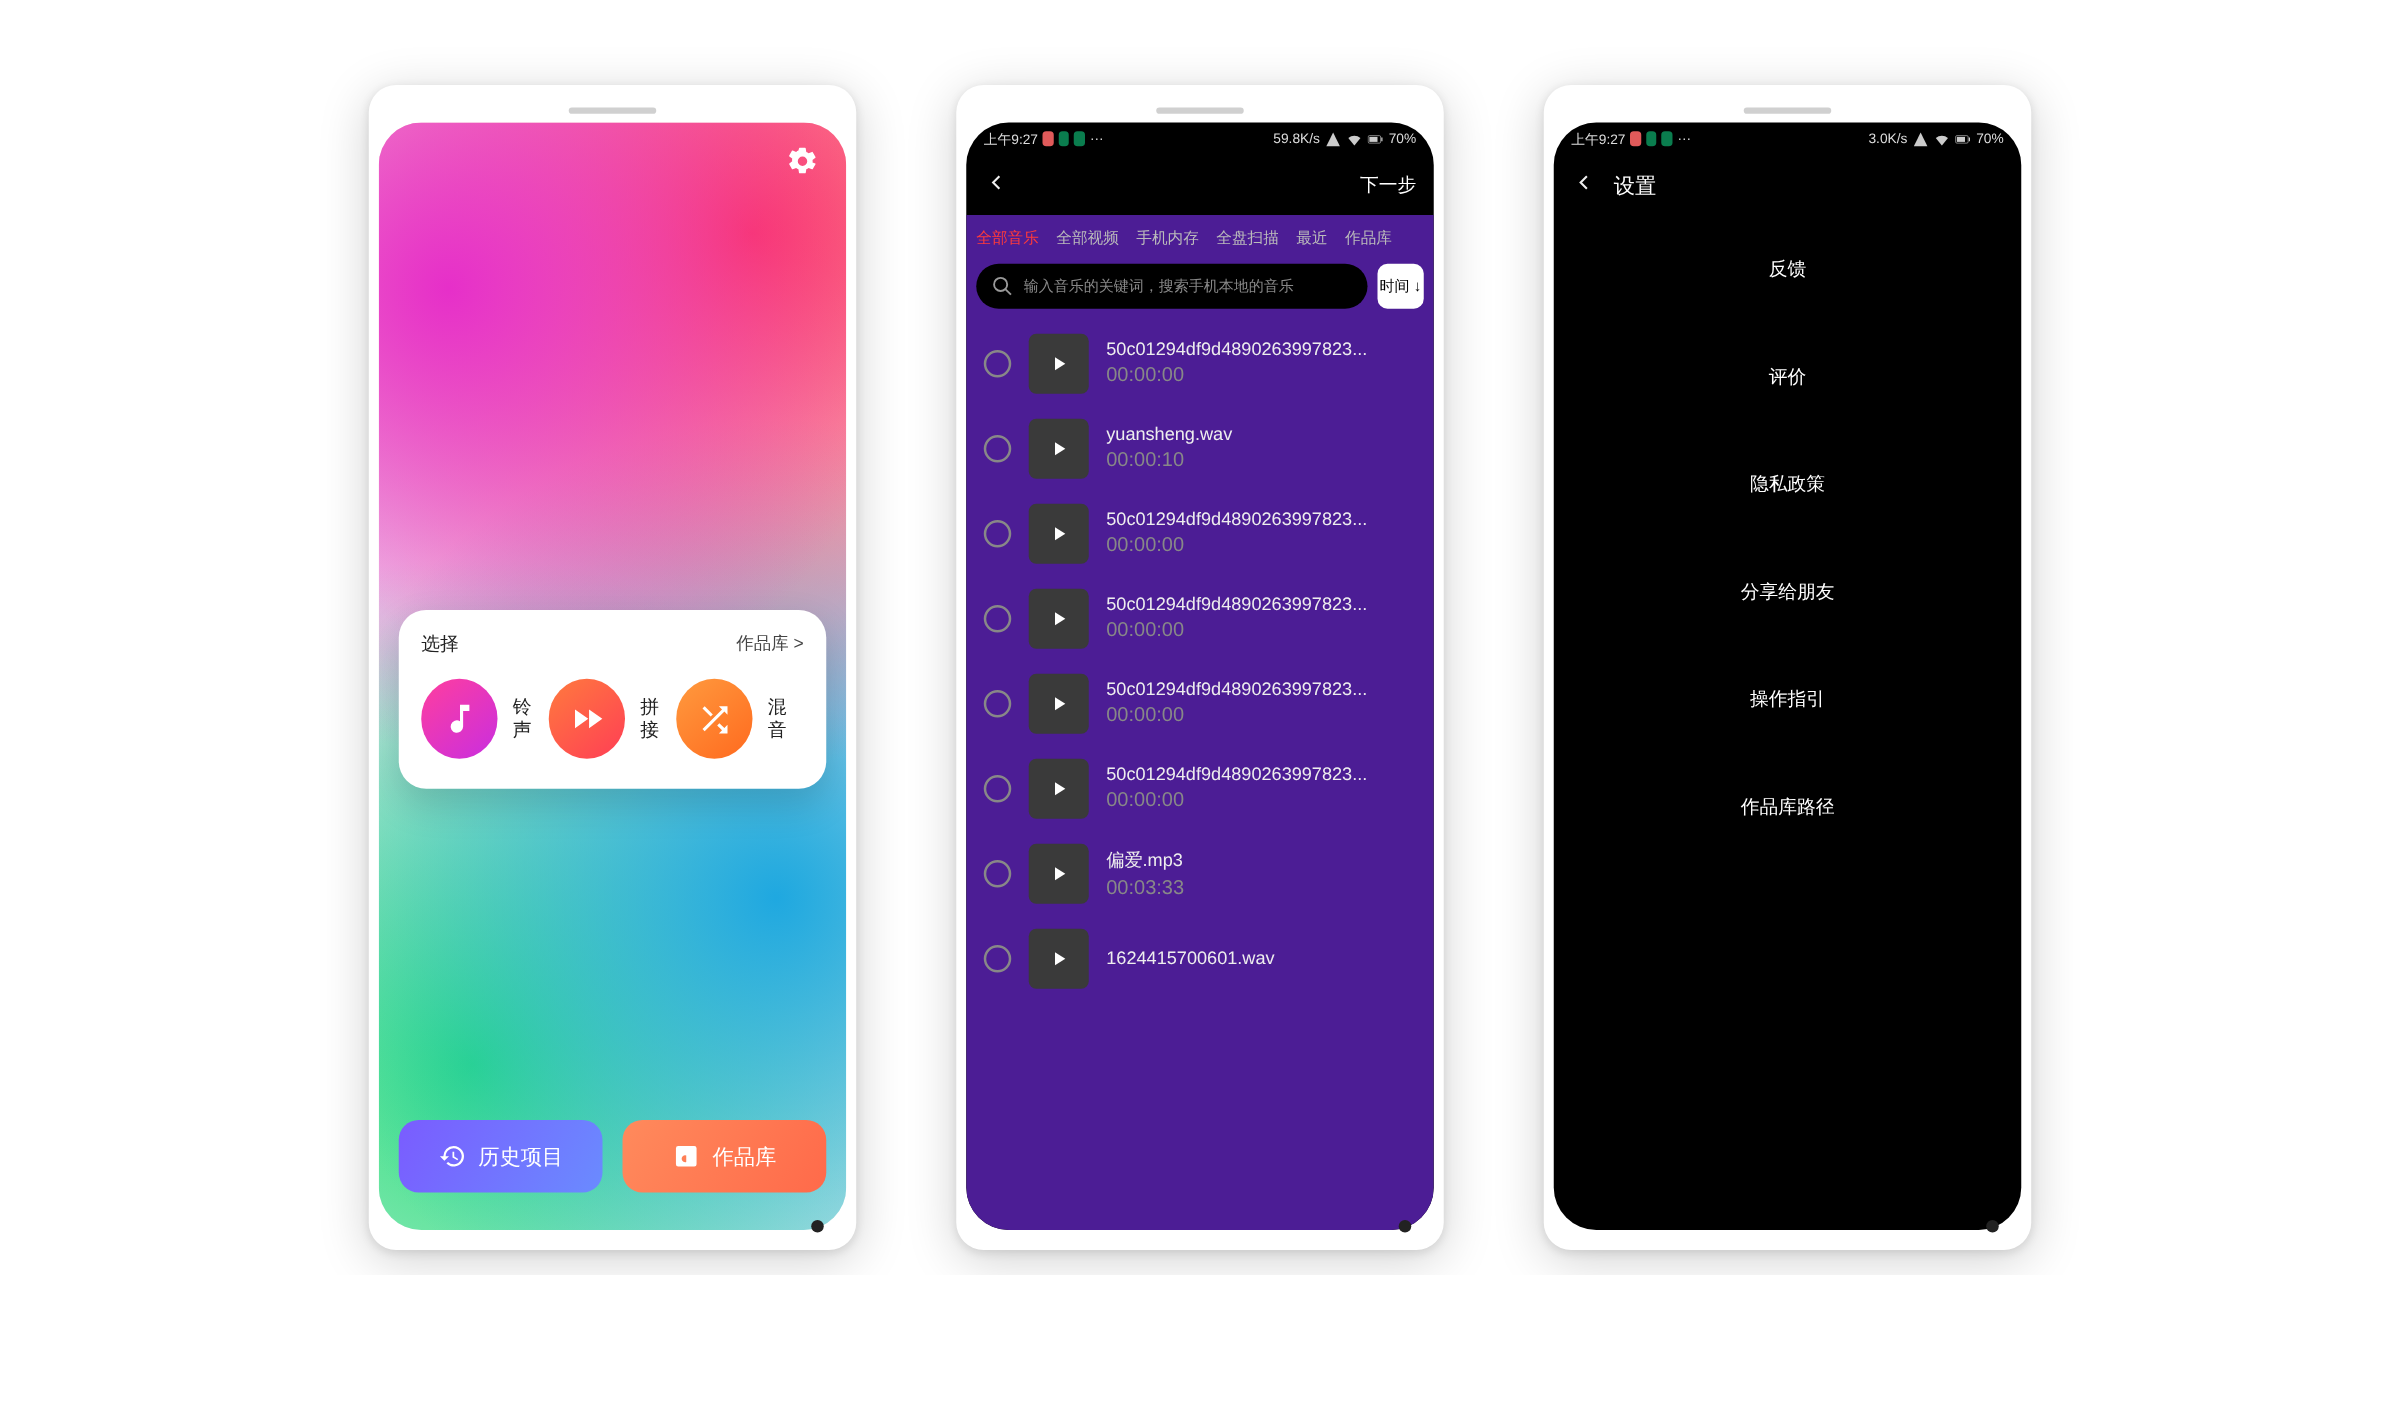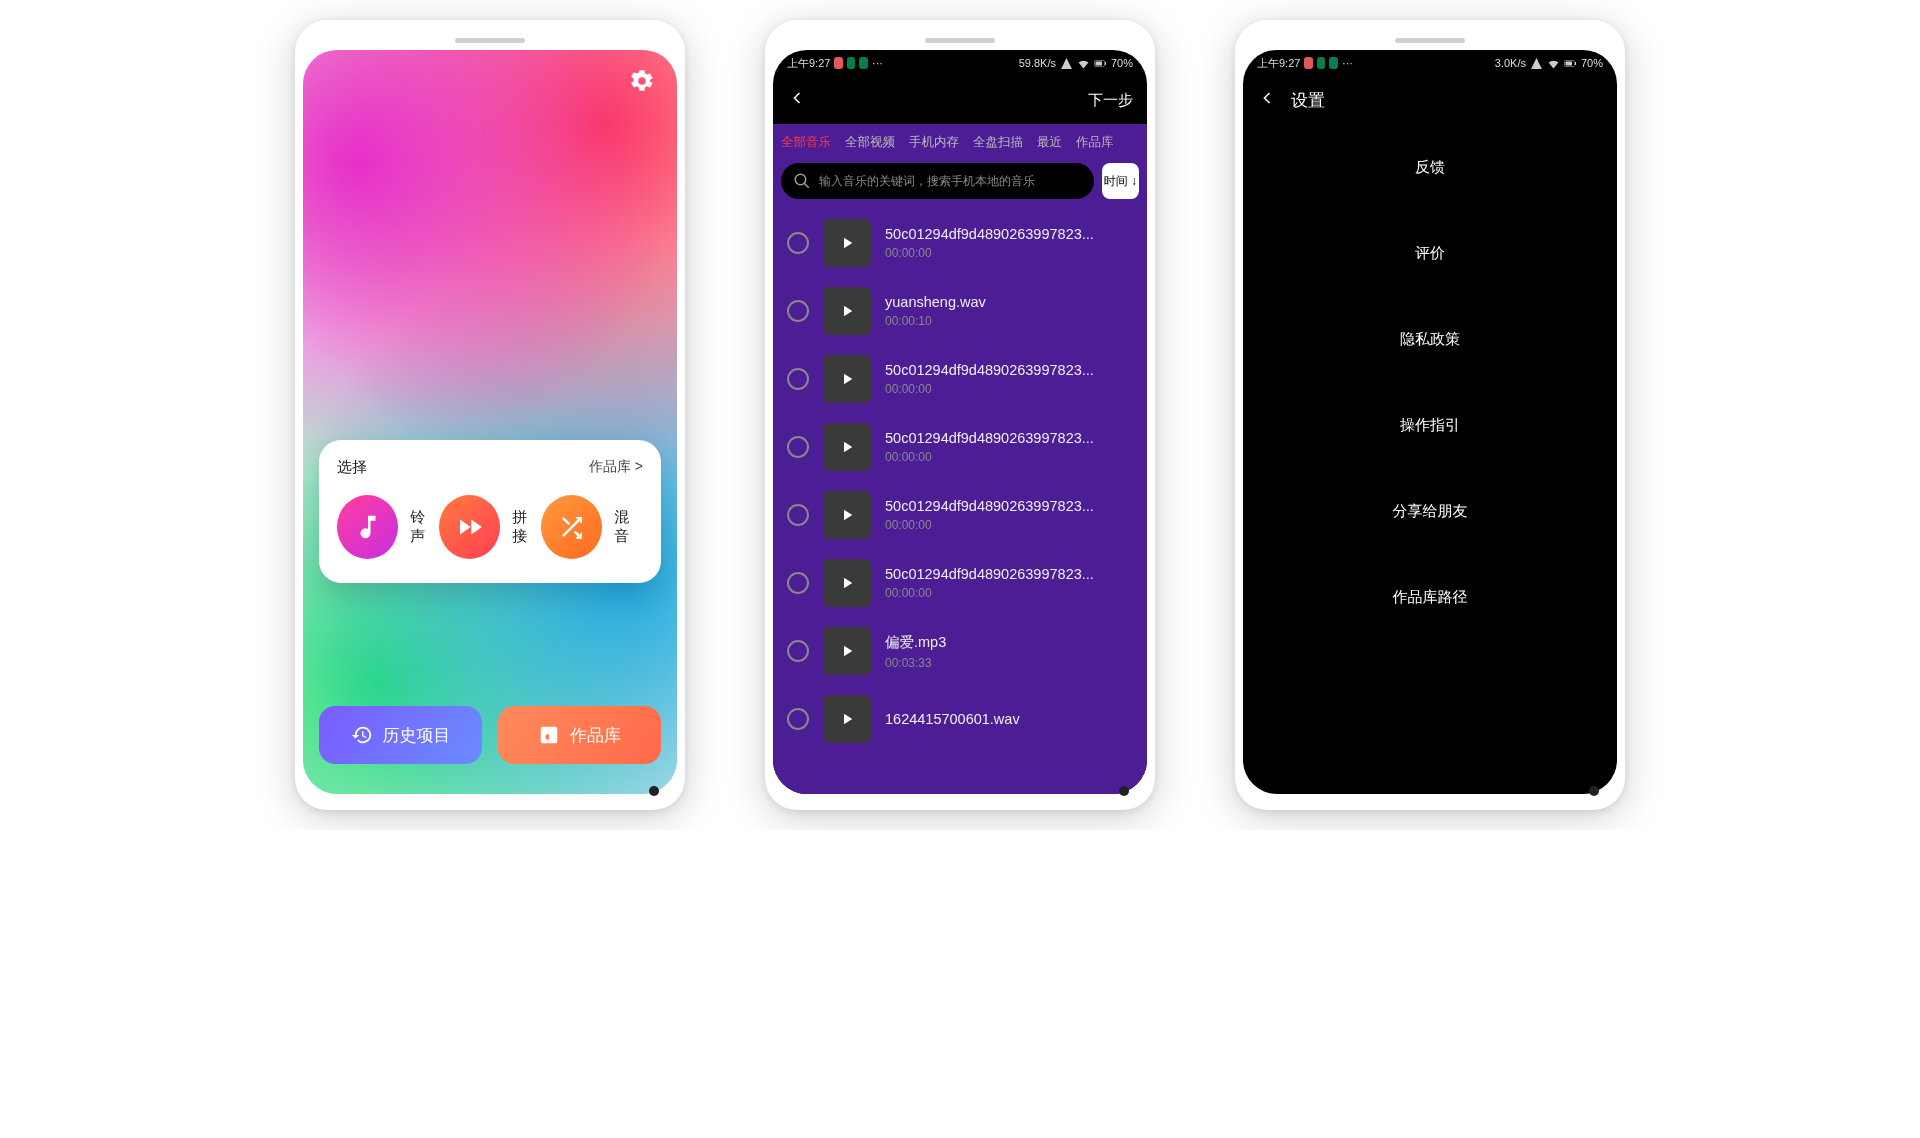--- a/index.html
+++ b/index.html
@@ -1,17 +1,17 @@
 <!DOCTYPE html>
 <html><head>
 <meta charset="utf-8">
 <style>
   html,body{margin:0;padding:0;background:#fff;font-family:-apple-system,"PingFang SC","Microsoft YaHei",sans-serif;}
   .stage{display:flex;gap:80px;justify-content:center;align-items:flex-start;padding:20px 40px;}
-  .phone{width:390px;height:790px;background:#fff;border-radius:32px;box-shadow:0 8px 40px rgba(0,0,0,.18),0 2px 8px rgba(0,0,0,.1);position:relative;padding:8px;box-sizing:border-box;}
+  .phone{width:390px;height:932px;background:#fff;border-radius:22px;box-shadow:0 8px 40px rgba(0,0,0,.18),0 2px 8px rgba(0,0,0,.1);position:relative;padding:8px;box-sizing:border-box;margin-top:48px;}
   .phone::after{content:"";position:absolute;bottom:14px;right:26px;width:10px;height:10px;background:#222;border-radius:50%;}
   .speaker{position:absolute;top:18px;left:50%;transform:translateX(-50%);width:70px;height:5px;background:#d0d0d0;border-radius:3px;z-index:5;}
   .screen{width:100%;height:calc(100% - 30px);margin-top:22px;border-radius:34px;overflow:hidden;position:relative;box-sizing:border-box;}
 
   
   .p1-bg{position:absolute;inset:0;background:
     radial-gradient(circle at 15% 15%, #e62fc9 0%, rgba(230,47,201,0) 45%),
     radial-gradient(circle at 80% 10%, #ff3a55 0%, rgba(255,58,85,0) 50%),
     radial-gradient(circle at 85% 70%, #1fa8e0 0%, rgba(31,168,224,0) 55%),
     radial-gradient(circle at 20% 85%, #2de07a 0%, rgba(45,224,122,0) 50%),
@@ -57,21 +57,21 @@
   .search-box svg{width:18px;height:18px;stroke:#999;fill:none;stroke-width:2;}
   .search-ph{color:#888;font-size:12px;}
   .sort-btn{background:#fff;color:#000;border-radius:8px;height:36px;padding:0 2px;font-size:12px;display:flex;align-items:center;}
   .list{flex:1;overflow:hidden;}
   .row{display:flex;align-items:center;gap:14px;padding:10px 14px;}
   .radio{width:18px;height:18px;border:2px solid #888;border-radius:50%;}
   .thumb{width:48px;height:48px;background:#3a3a3a;border-radius:6px;display:flex;align-items:center;justify-content:center;}
   .thumb svg{width:18px;height:18px;fill:#fff;}
   .meta{flex:1;min-width:0;}
   .fname{color:#eee;font-size:14.5px;white-space:nowrap;overflow:hidden;text-overflow:ellipsis;}
-  .dur{color:#888;font-size:12px;margin-top:4px;}
+  .dur{color:#888;font-size:16px;margin-top:4px;}
 
   
   .settings-list{position:absolute;top:74px;left:0;right:0;bottom:0;}
   .set-item{height:86px;display:flex;align-items:center;justify-content:center;color:#fff;font-size:15px;cursor:pointer;}
 </style>
 </head>
 <body>
 
 <div class="stage">
 
@@ -319,20 +319,20 @@
     <div class="navbar">
       <span class="back"><svg viewBox="0 0 24 24">
               <polyline points="15 18 9 12 15 6"></polyline>
             </svg></span>
       <span class="nav-title">设置</span>
     </div>
     <div class="settings-list" id="settings-list">
           <div class="set-item">反馈</div>
           <div class="set-item">评价</div>
           <div class="set-item">隐私政策</div>
+          <div class="set-item">分享给朋友</div>
           <div class="set-item">操作指引</div>
-          <div class="set-item">分享给朋友</div>
           <div class="set-item">作品库路径</div>
         </div>
   </div>
 </div>
 
 </div>
 
 </body></html>

